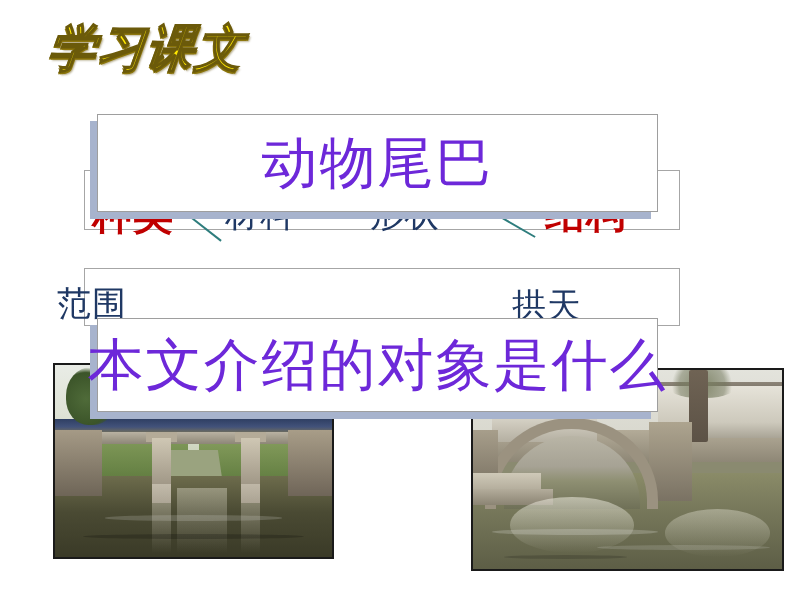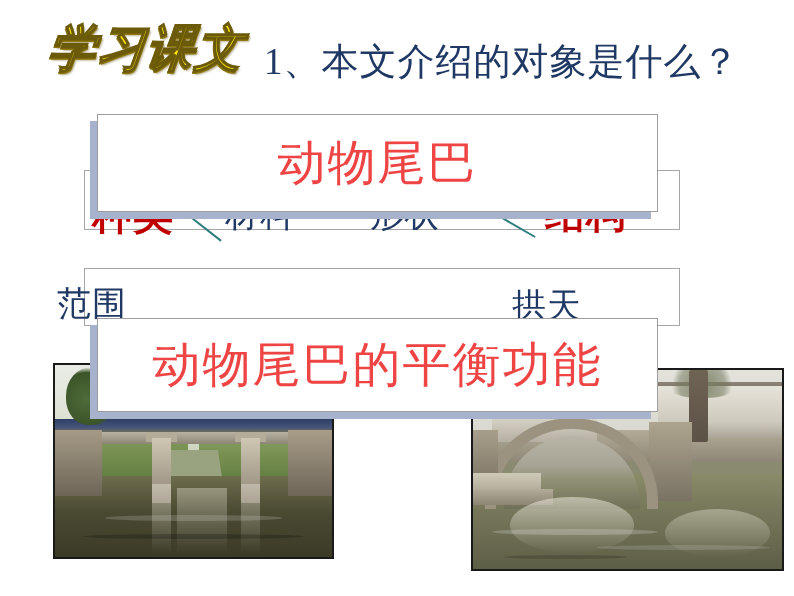--- a/index.html
+++ b/index.html
@@ -158,22 +158,22 @@
   .answer-box {
     position: absolute;
     background: #ffffff;
     border: 1px solid #9e9e9e;
     box-shadow: -7px 7px 0 0 #a7b3cd;
     display: flex;
     align-items: center;
     justify-content: center;
   }
   .answer-box .answer-text {
-    color: #ef4444;
-    font-size: 48px;
+    color: #6d28d9;
+    font-size: 56px;
     letter-spacing: 2px;
     white-space: nowrap;
     line-height: 1;
   }
   #answer-box-1 { left: 97px; top: 114px; width: 561px; height: 98px; }
   #answer-box-2 { left: 97px; top: 222px; width: 561px; height: 88px; }
   #answer-box-3 { left: 97px; top: 318px; width: 561px; height: 94px; }
 </style>
 </head>
 <body>
@@ -192,21 +192,20 @@
     <div class="bg-text red" id="bg-cat-1">种类</div>
     <div class="bg-text" id="bg-cat-2">材料</div>
     <div class="bg-text" id="bg-cat-3">形状</div>
     <div class="bg-text red" id="bg-cat-4">结构</div>
     <div class="bg-text" id="bg-scope">范围</div>
     <div class="bg-text" id="bg-arch">拱天</div>
   </div>
 
   <div id="title">学习课文</div>
 
-  <div id="question">1、本文介绍的对象是什么？</div>
 
   <div class="photo" id="photo-left">
     <div class="sky" id="pl-sky"></div>
     <div class="bank" id="pl-grass-l"></div>
     <div class="bank" id="pl-grass-r"></div>
     <div class="bank" id="pl-channel"></div>
     <div class="water" id="pl-water"></div>
     <div class="deck" id="pl-deck"></div>
     <div class="deck" id="pl-deck2"></div>
     <div class="pier" id="pl-abut-l"></div>
@@ -242,16 +241,16 @@
     <div class="refl" id="pr-refl-2"></div>
     <div class="ripple" id="pr-rip-1"></div>
     <div class="ripple" id="pr-rip-2"></div>
     <div class="ripple" id="pr-rip-3"></div>
   </div>
 
   <div class="answer-box" id="answer-box-1">
     <span class="answer-text">动物尾巴</span>
   </div>
   <div class="answer-box" id="answer-box-3">
-    <span class="answer-text">动物尾巴的平衡功能</span>
+    <span class="answer-text">本文介绍的对象是什么</span>
   </div>
 
 </div>
 
 </body></html>

